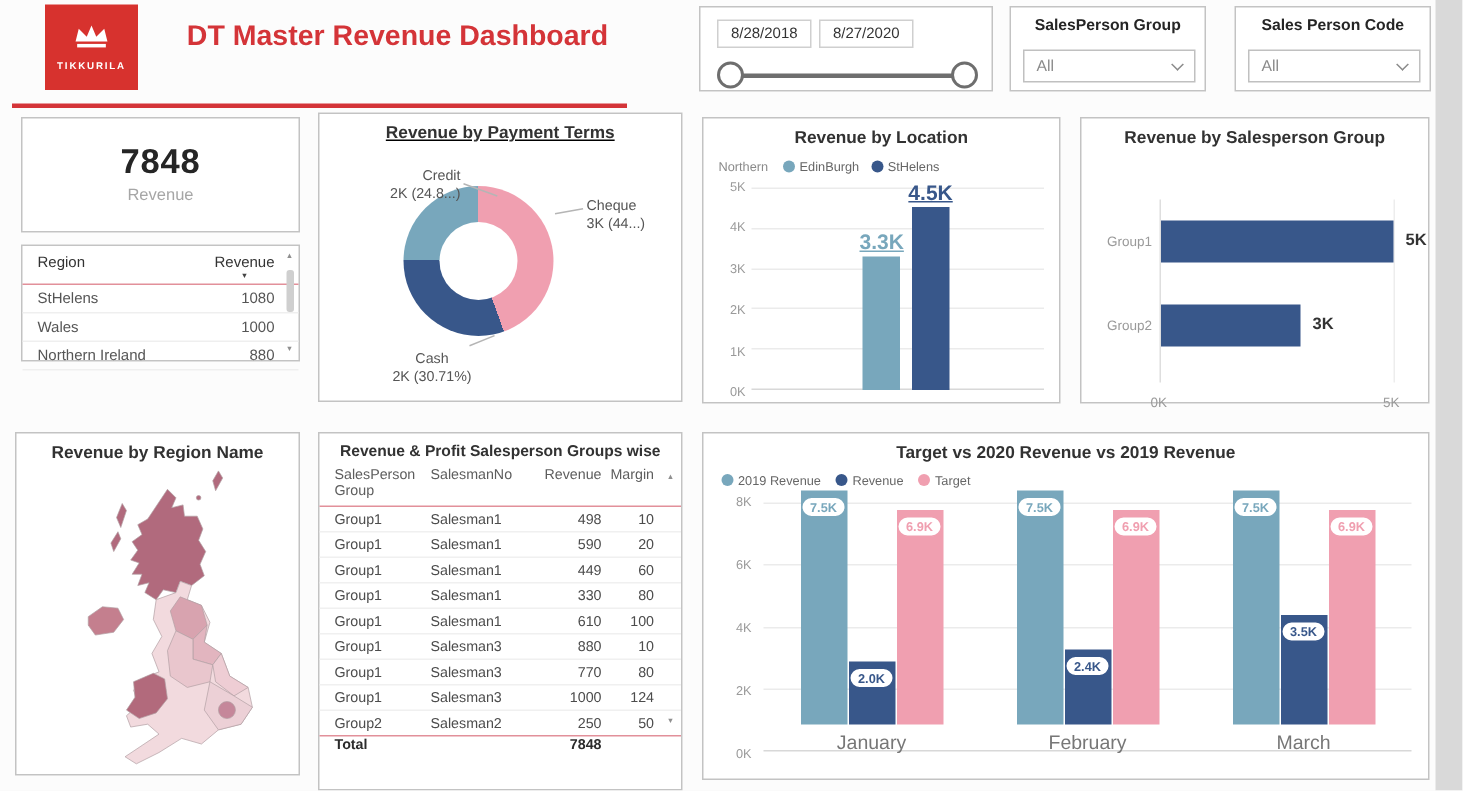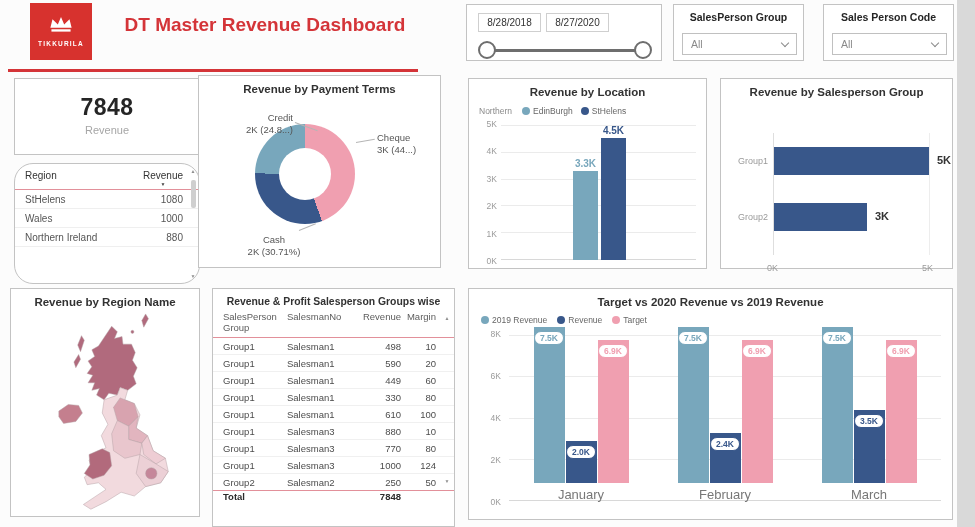--- a/index.html
+++ b/index.html
@@ -44,21 +44,21 @@
   .dot { width:8px; height:8px; border-radius:50%; display:inline-block; }
   .ticks-col { position:absolute; display:flex; flex-direction:column; justify-content:space-between; font-size:8.5px; color:#9a9a9a; text-align:right; }
   .gridlines { position:absolute; inset:0; display:flex; flex-direction:column; justify-content:space-between; }
   .gline { height:1px; background:#ebebeb; }
   .gline:last-child { background:#d8d8d8; }
 
   
   .loc-plot { position:absolute; left:32px; top:46px; width:195px; height:135px; }
   .loc-bars { position:absolute; left:72px; bottom:0; display:flex; align-items:flex-end; gap:3px; }
   .vbar-wrap { display:flex; flex-direction:column; align-items:center; }
-  .vbar-label { font-size:10px; font-weight:bold; margin-bottom:2px; }
+  .vbar-label { font-size:14px; font-weight:bold; margin-bottom:2px;text-decoration:underline; }
   .vbar { width:25px; }
 
   
   .grp-plot { position:absolute; left:52px; top:54px; width:158px; height:122px; border-left:1px solid #dedede; }
   .grp-grid-end { position:absolute; left:155px; top:0; bottom:0; width:1px; background:#ededed; }
   .hrow { position:relative; height:28px; margin-top:14px; }
   .hrow + .hrow { margin-top:28px; }
   .hbar { position:absolute; left:0; top:0; height:28px; background:#38578a; }
   .hcat { position:absolute; left:-48px; width:42px; top:9px; text-align:right; font-size:9px; color:#9a9a9a; }
   .hval { position:absolute; top:7px; font-size:11px; font-weight:bold; color:#333; }
@@ -123,21 +123,21 @@
       <span>All</span>
       <span class="chev"></span>
     </div>
   </div>
 
   <div class="panel" style="left:14px;top:78px;width:186px;height:77px;">
     <div class="kpi-val">7848</div>
     <div class="kpi-lab">Revenue</div>
   </div>
 
-  <div class="panel" style="left:14px;top:163px;width:186px;height:121px;border-radius:19px;">
+  <div class="panel" style="left:14px;top:163px;width:186px;height:78px;">
     <div class="rg-head">
       <span>Region</span>
       <span>
         <span>Revenue</span>
         <span class="rg-sort">▼</span>
       </span>
     </div>
     <div id="region-rows">
         <div class="rg-row">
           <span>StHelens</span>
@@ -152,21 +152,21 @@
           <span>880</span>
         </div>
       </div>
     <div class="scrollbar">
       <span class="scr-arrow" style="top:0;">▲</span>
       <div class="scr-thumb"></div>
       <span class="scr-arrow" style="bottom:0;">▼</span>
     </div>
   </div>
 
-  <div class="panel" style="left:198px;top:75px;width:243px;height:193px;">
+  <div class="panel" style="left:212px;top:75px;width:243px;height:193px;text-decoration:underline;">
     <div class="ptitle">Revenue by Payment Terms</div>
     <div class="donut" id="donut" style="background: conic-gradient(rgb(240, 159, 176) 0%, rgb(240, 159, 176) 44.49%, rgb(56, 87, 138) 44.49%, rgb(56, 87, 138) 75.2%, rgb(120, 167, 188) 75.2%, rgb(120, 167, 188) 100%);">
       <div class="donut-hole"></div>
     </div>
     <div class="dlabel" style="left:2px;top:36px;width:92px;text-align:right;">
       <div>Credit</div>
         <div>2K (24.8...)</div>
     </div>
     <div class="dlabel" style="left:178px;top:56px;width:62px;">
       <div>Cheque</div>

